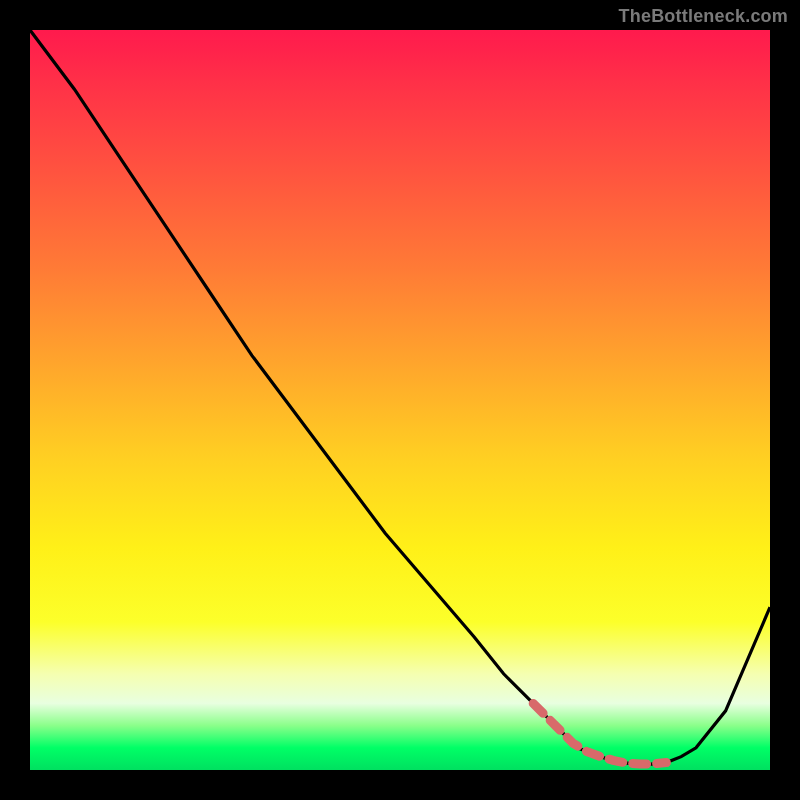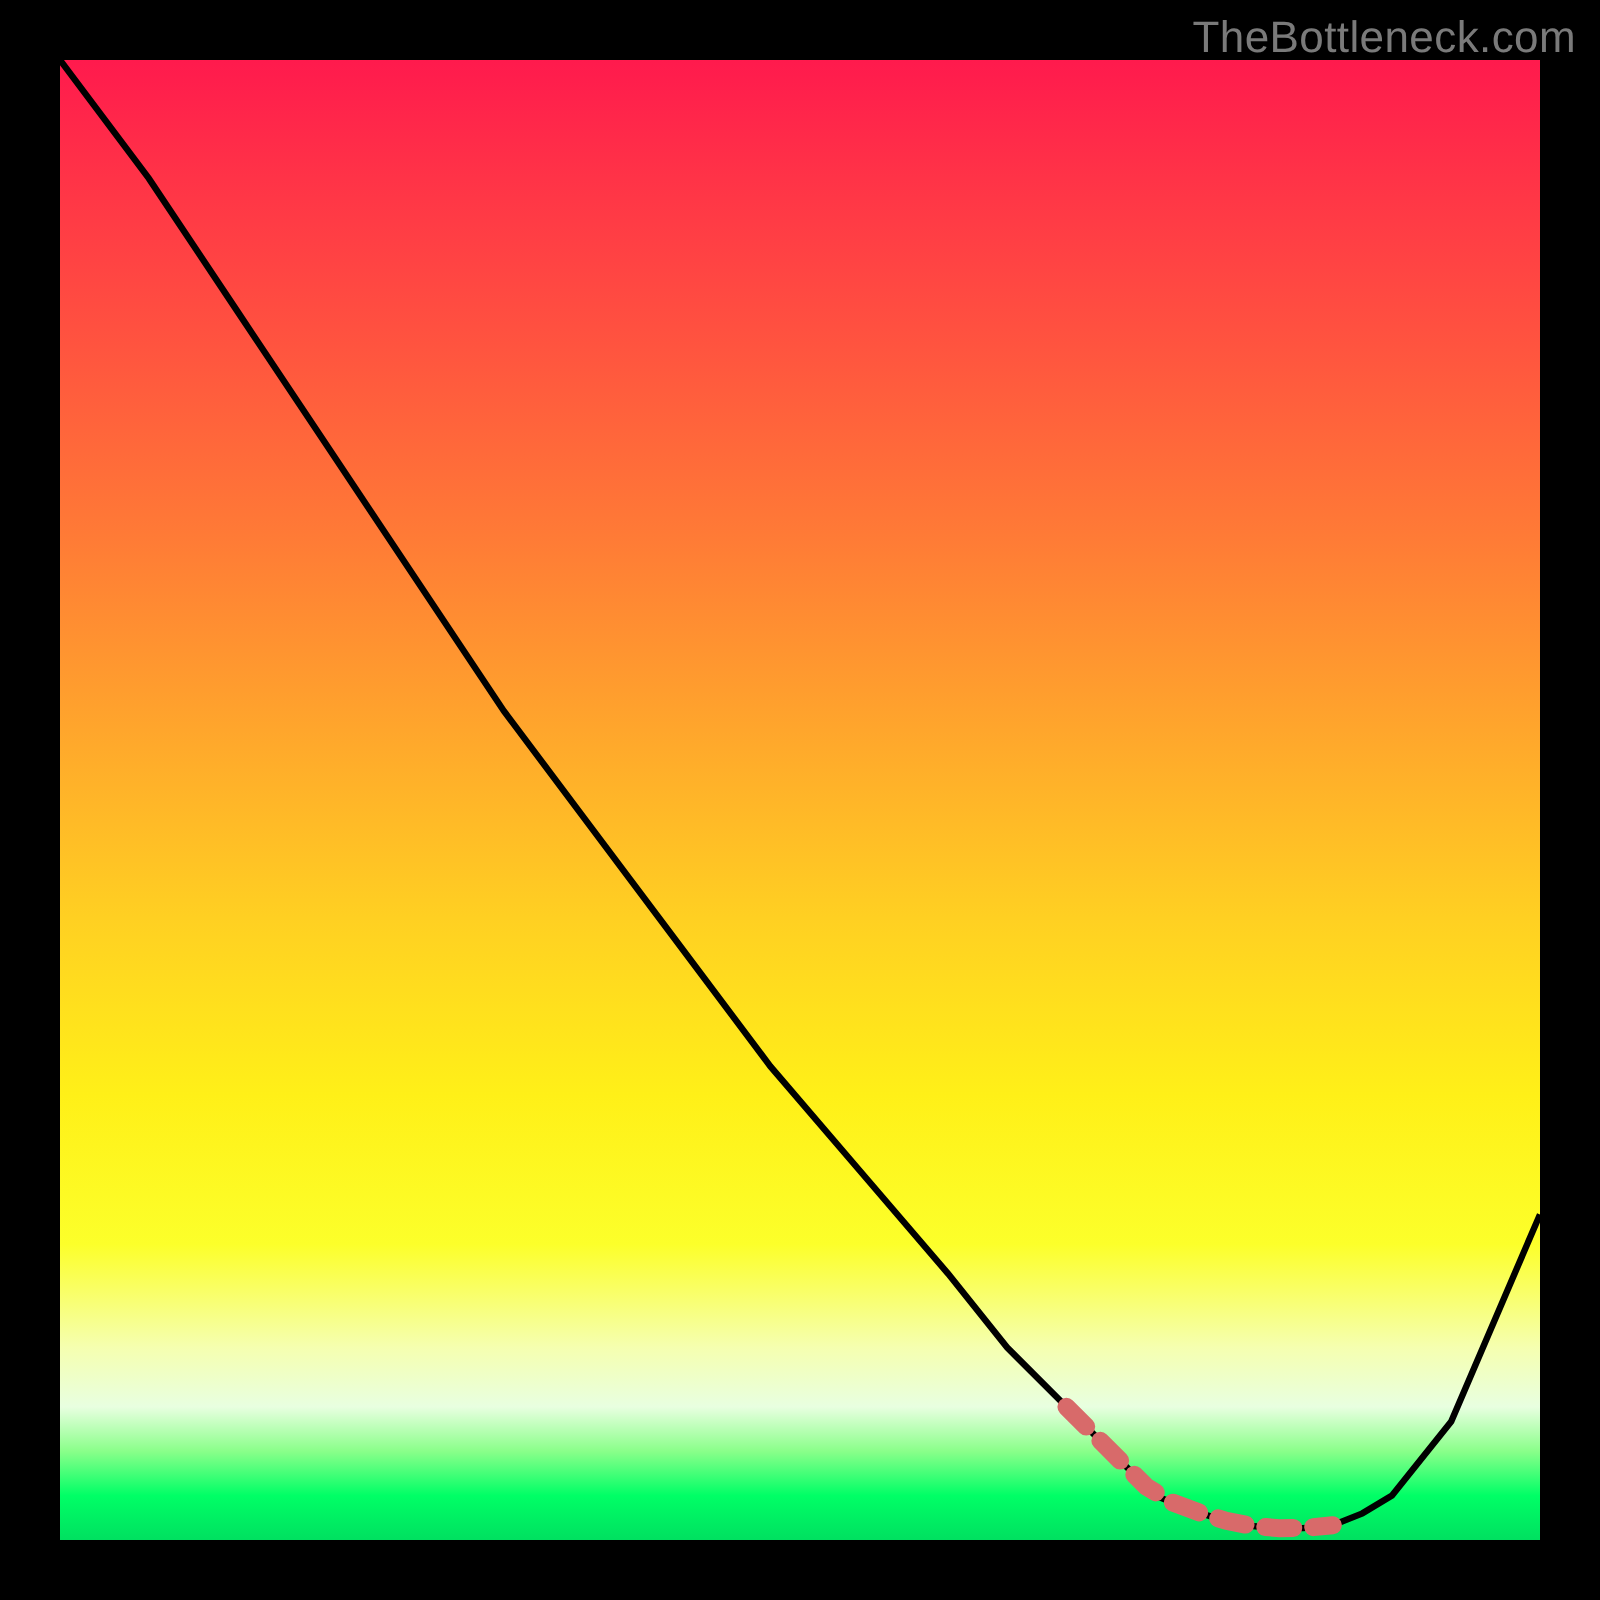--- a/index.html
+++ b/index.html
@@ -43,22 +43,22 @@
     top: 0;
     width: 740px;
     height: 740px;
     pointer-events: none;
   }
   .watermark {
     position: absolute;
     top: 6px;
     right: 12px;
     font-family: Arial, Helvetica, sans-serif;
-    font-size: 22px;
-    font-weight: normal;
+    font-size: 18px;
+    font-weight: bold;
     color: #7a7a7a;
     letter-spacing: 0.2px;
   }
 </style>
 </head>
 <body>
 
 <div class="container">
   <div class="plot-area">
     <svg class="curve-svg" viewBox="0 0 740 740" preserveAspectRatio="none">

